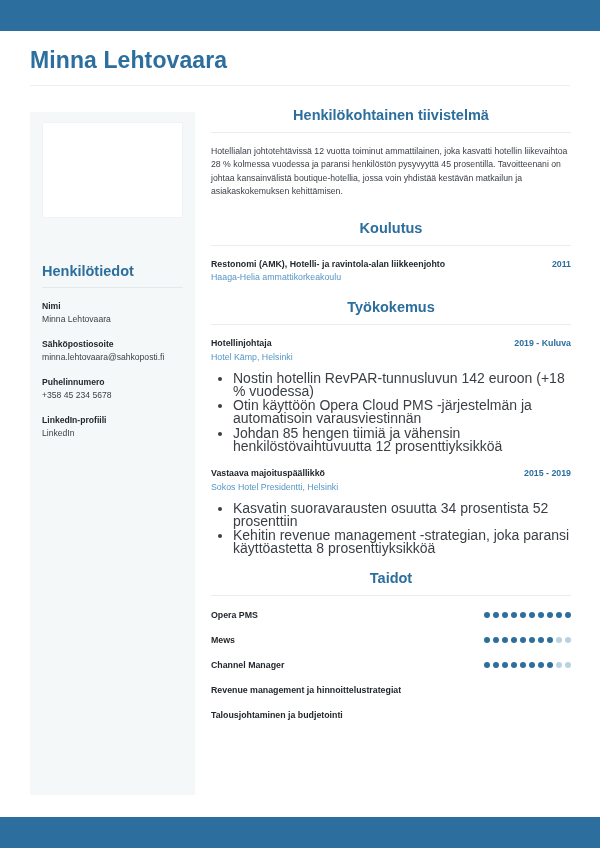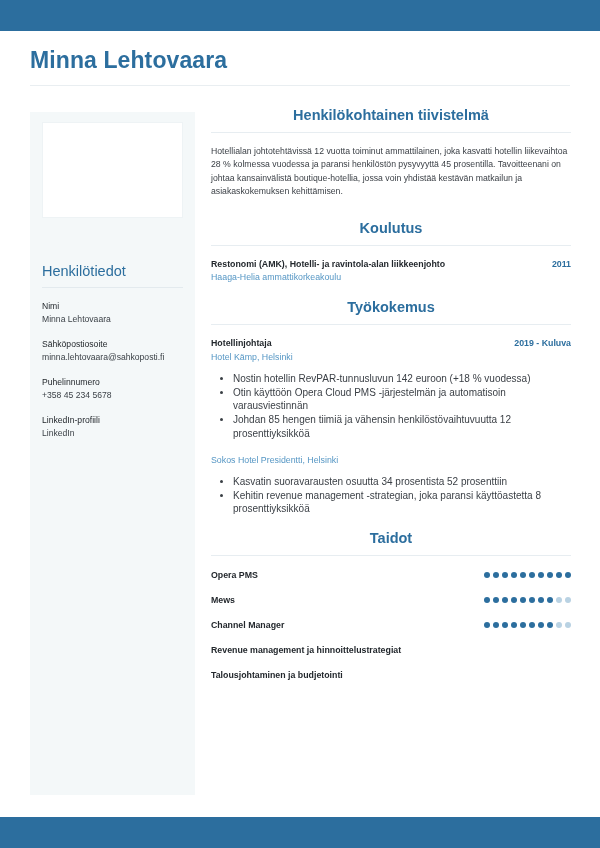--- a/index.html
+++ b/index.html
@@ -64,34 +64,34 @@
   }
   .photo-box {
     width: 141px;
     height: 96px;
     background: #ffffff;
     border: 1px solid #eef3f5;
     box-sizing: border-box;
   }
   .sb-heading {
     font-size: 14.5px;
-    font-weight: normal;
+    font-weight: bold;
     color: #2c6e9e;
     margin: 44px 0 0 0;
     line-height: 18px;
   }
   .sb-rule {
     margin-top: 7px;
     margin-bottom: 12px;
     border-bottom: 1px solid #e3eaee;
   }
   .field { margin-bottom: 13px; }
   .field-label {
     font-size: 8.6px;
-    font-weight: normal;
+    font-weight: bold;
     color: #23282d;
     line-height: 12px;
     margin-bottom: 1px;
   }
   .field-value {
     font-size: 8.6px;
     color: #3c4248;
     line-height: 12px;
     word-break: break-word;
   }
@@ -151,21 +151,21 @@
     color: #5596c4;
     line-height: 13px;
     margin-top: 1px;
   }
   ul.bullets {
     margin: 8px 0 0 0;
     padding-left: 22px;
     list-style: disc;
   }
   ul.bullets li {
-    font-size: 10px;
+    font-size: 14px;
     line-height: 13.2px;
     color: #3a3f45;
     margin-bottom: 1px;
   }
 
   
   .skills { margin-top: 13px; }
   .skill-row {
     display: flex;
     justify-content: space-between;
@@ -262,20 +262,24 @@
               <div class="entry-date">2019 - Kuluva</div>
             </div>
             <div class="entry-sub">Hotel Kämp, Helsinki</div>
             <ul class="bullets">
               <li>Nostin hotellin RevPAR-tunnusluvun 142 euroon (+18 % vuodessa)</li>
               <li>Otin käyttöön Opera Cloud PMS -järjestelmän ja automatisoin varausviestinnän</li>
               <li>Johdan 85 hengen tiimiä ja vähensin henkilöstövaihtuvuutta 12 prosenttiyksikköä</li>
             </ul>
           </div>
           <div class="entry">
+            <div class="entry-head">
+              <div class="entry-title">Vastaava majoituspäällikkö</div>
+              <div class="entry-date">2015 - 2019</div>
+            </div>
             <div class="entry-sub">Sokos Hotel Presidentti, Helsinki</div>
             <ul class="bullets">
               <li>Kasvatin suoravarausten osuutta 34 prosentista 52 prosenttiin</li>
               <li>Kehitin revenue management -strategian, joka paransi käyttöastetta 8 prosenttiyksikköä</li>
             </ul>
           </div>
         </div>
     </section>
 
     <section class="section">

